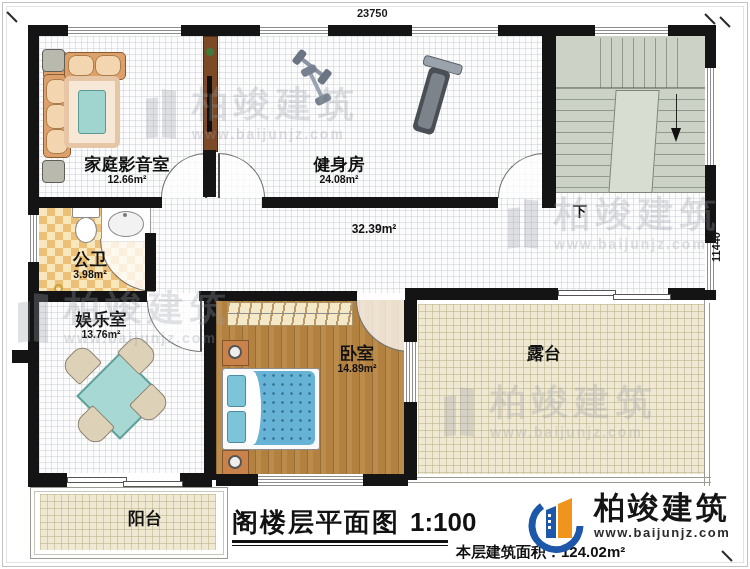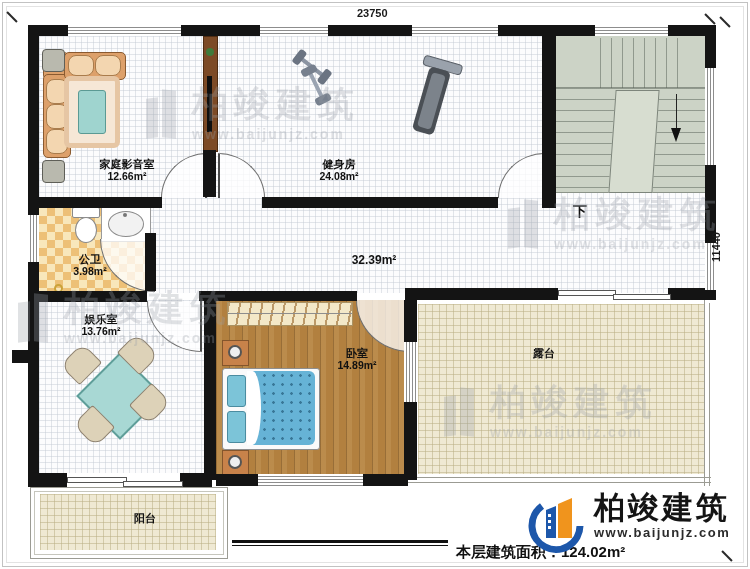--- a/index.html
+++ b/index.html
@@ -33,21 +33,21 @@
   .win-v{background:#fff repeating-linear-gradient(90deg,#fff 0 2px,#8d8d8d 2px 3px);z-index:26;}
   .rail{background:#9b9b93;z-index:18;}
   .slider{background:#fff;border:1px solid #555;z-index:27;}
   
   .arc{background:rgba(255,255,255,.75);z-index:22;}
   .arc.tl{border-top:1px solid #6f6f6f;border-left:1px solid #6f6f6f;border-right:2px solid #4a4a4a;border-radius:100% 0 0 0;}
   .arc.tr{border-top:1px solid #6f6f6f;border-right:1px solid #6f6f6f;border-left:2px solid #4a4a4a;border-radius:0 100% 0 0;}
   .arc.bl{border-bottom:1px solid #6f6f6f;border-left:1px solid #6f6f6f;border-right:2px solid #4a4a4a;border-radius:0 0 0 100%;}
   
   .lab{z-index:30;text-align:center;line-height:1.05;transform:translate(-50%,-50%);white-space:nowrap;}
-  .lab b{display:block;font-size:11px;font-weight:700;}
+  .lab b{display:block;font-size:17px;font-weight:700;}
   .lab i{display:block;font-style:normal;font-size:10.5px;font-weight:700;}
   .dim{font-size:11px;font-weight:700;color:#1a1a1a;z-index:30;white-space:nowrap;}
   .tick{width:14px;height:2px;background:#2a2a2a;transform:rotate(45deg);z-index:30;}
   
   .f{z-index:20;}
   .tan{background:#dda06a;border:1px solid #8a5a30;border-radius:5px;}
   .cush{background:#f3d6b0;border:1px solid #a97c4c;border-radius:8px;}
   
   .void{background:#d7ddd0;border:1px solid #7d857b;transform:skewX(-4deg);z-index:16;}
   .stair-line{background:rgba(85,95,85,.55);z-index:16;}
@@ -234,21 +234,21 @@
   <div class="lab a" style="left:357px;top:359px;">
     <b>卧室</b>
       <i>14.89m²</i>
   </div>
   <div class="lab a" style="left:544px;top:354px;">
     <b>露台</b>
   </div>
   <div class="lab a" style="left:145px;top:519px;">
     <b>阳台</b>
   </div>
-  <div class="lab a" style="left:374px;top:260px;">
+  <div class="lab a" style="left:374px;top:229px;">
     <i style="font-size:12px;">32.39m²</i>
   </div>
   <div class="lab a" style="left:580px;top:211px;">
     <b style="font-size:14px;">下</b>
   </div>
 
   <div class="a dim" style="left:357px;top:7px;">23750</div>
   <div class="a dim" style="left:710px;top:262px;transform:rotate(-90deg);transform-origin:left top;">11440</div>
   <div class="a tick" style="left:5px;top:16px;"></div>
   <div class="a tick" style="left:703px;top:18px;"></div>
@@ -289,20 +289,23 @@
     <span class="wm-ico">
         <i class="b1"></i>
         <i class="b2"></i>
       </span>
     <span class="wm-txt">
         <b>柏竣建筑</b>
         <i>www.baijunjz.com</i>
       </span>
   </div>
 
+  <div class="a title" style="left:232px;top:505px;">
+    <span>阁楼层平面图</span><span class="scale">1:100</span>
+  </div>
   <div class="a uline" style="left:232px;top:540px;width:216px;height:3px;"></div>
   <div class="a uline" style="left:232px;top:545px;width:216px;height:1px;"></div>
   <div class="a areanote" style="left:456px;top:543px;">
     <span>本层建筑面积：</span><span>124.02m²</span>
   </div>
 
   <div class="a logo" style="left:528px;top:492px;">
     <svg width="60" height="64" viewBox="0 0 60 64">
       <path d="M14 14 A 24 24 0 1 0 52 34" fill="none" stroke="#1d57aa" stroke-width="7"></path>
       <polygon points="18,18 28,14 28,46 18,46" fill="#1d57aa"></polygon>

